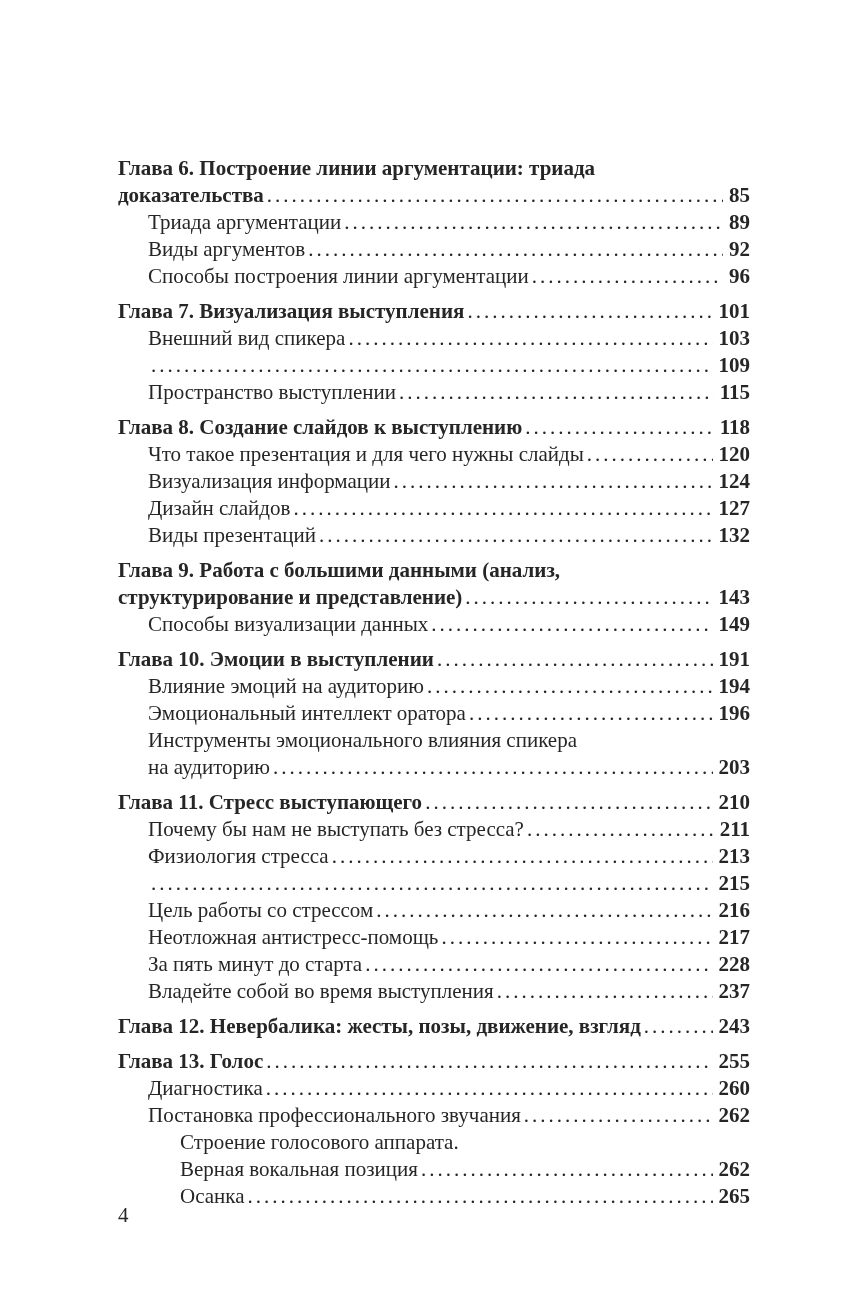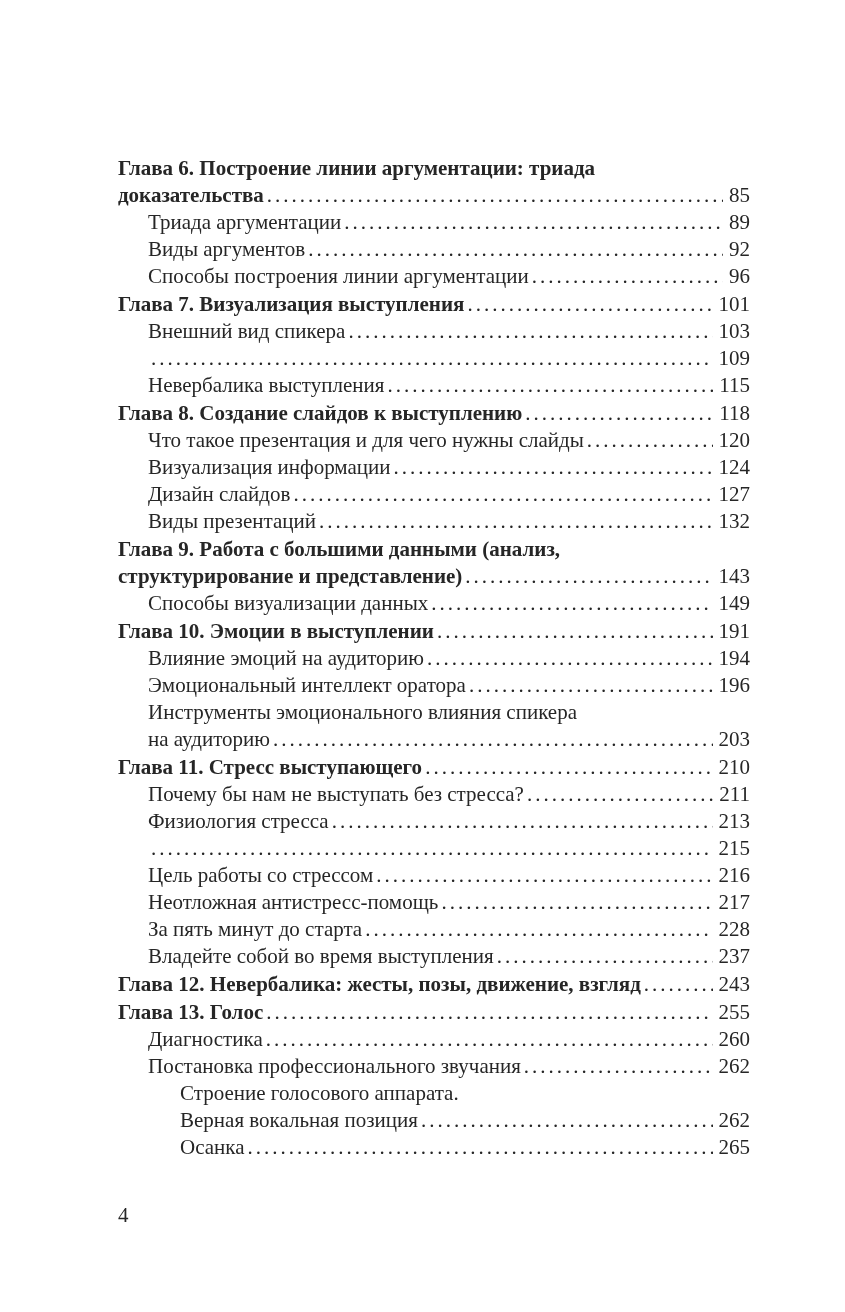--- a/index.html
+++ b/index.html
@@ -15,38 +15,38 @@
     overflow: hidden;
   }
   .toc-line {
     display: flex;
     align-items: baseline;
     font-size: 21px;
     line-height: 27px;
     height: 27px;
     white-space: nowrap;
   }
-  .toc-line.gap { margin-top: 1px; }
+  .toc-line.gap { margin-top: 8px; }
   .toc-line.bold .t { font-weight: bold; }
   .lvl1 { padding-left: 30px; }
   .lvl2 { padding-left: 62px; }
   .t { white-space: nowrap; }
   .leader {
     flex: 1;
     overflow: hidden;
     white-space: nowrap;
     margin: 0 6px 0 3px;
     min-width: 0;
   }
   .leader::after {
     content: "......................................................................................................................";
     letter-spacing: 3px;
     font-weight: normal;
   }
-  .pg { white-space: nowrap; font-weight: normal; }
+  .pg { white-space: nowrap; font-weight: bold; }
   .footer {
     position: absolute;
     left: 118px;
     top: 1202px;
     font-size: 21px;
     line-height: 27px;
   }
 </style>
 </head>
 <body>
@@ -84,21 +84,21 @@
       <div class="toc-line lvl1">
         <span class="t">Внешний вид спикера</span>
         <span class="leader"></span>
         <span class="pg">103</span>
       </div>
       <div class="toc-line lvl1">
         <span class="leader"></span>
         <span class="pg">109</span>
       </div>
       <div class="toc-line lvl1">
-        <span class="t">Невербалика выступления</span>
+        <span class="t">Пространство выступлении</span>
         <span class="leader"></span>
         <span class="pg">115</span>
       </div>
       <div class="toc-line lvl0 gap bold">
         <span class="t">Глава 8. Создание слайдов к выступлению</span>
         <span class="leader"></span>
         <span class="pg">118</span>
       </div>
       <div class="toc-line lvl1">
         <span class="t">Что такое презентация и для чего нужны слайды</span>

